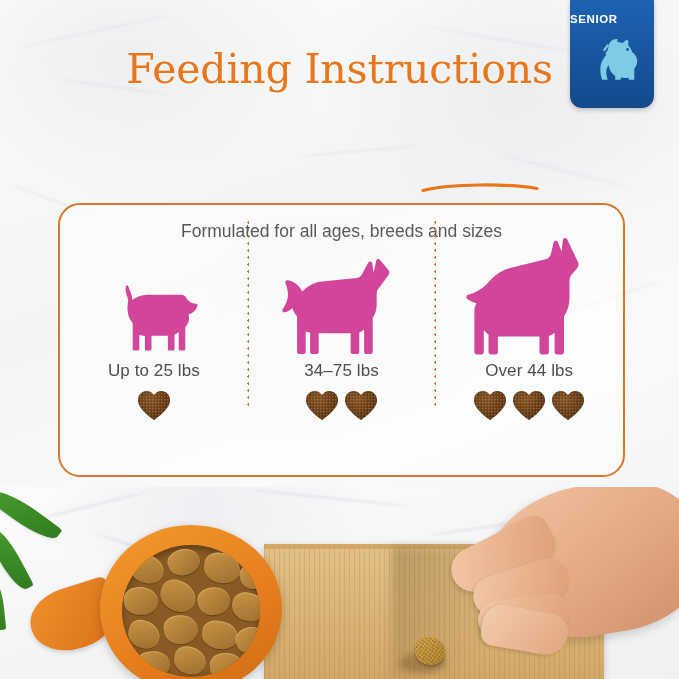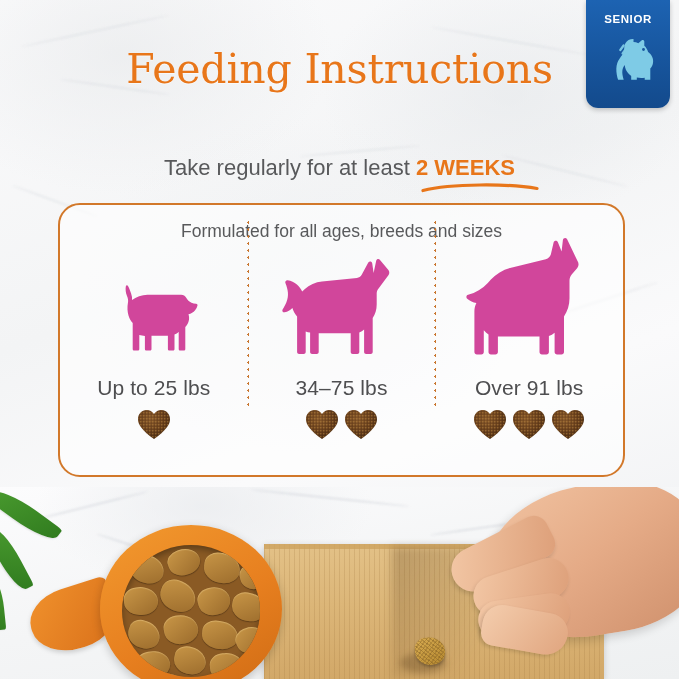--- a/index.html
+++ b/index.html
@@ -21,25 +21,25 @@
   .v1{left:20px;top:30px;width:150px;height:2px;transform:rotate(-12deg);}
   .v2{left:60px;top:86px;width:110px;height:1.6px;transform:rotate(8deg);}
   .v3{left:430px;top:40px;width:160px;height:2px;transform:rotate(10deg);}
   .v4{left:300px;top:150px;width:120px;height:1.5px;transform:rotate(-5deg);}
   .v5{left:500px;top:170px;width:130px;height:1.8px;transform:rotate(14deg);}
   .v6{left:10px;top:200px;width:90px;height:1.5px;transform:rotate(20deg);}
   .v7{left:540px;top:300px;width:120px;height:1.6px;transform:rotate(-18deg);}
 
   
   .badge{
-    position:absolute;left:586px;top:0;width:84px;height:108px;
+    position:absolute;left:570px;top:0;width:84px;height:108px;
     background:linear-gradient(180deg,#1d63b2 0%,#17559d 55%,#134a8c 100%);
     border-bottom-left-radius:12px;border-bottom-right-radius:12px;
     box-shadow:0 2px 5px rgba(0,0,0,.22);
-    text-align:center;
+    text-align:left;
   }
   .badge-label{
     display:block;color:#fff;font-weight:bold;font-size:11.5px;
     letter-spacing:.6px;padding-top:13px;font-family:"Liberation Sans",sans-serif;
   }
   .badge-dog{position:absolute;left:50%;top:33px;transform:translateX(-50%);}
 
   
   .title{
     position:absolute;left:0;right:0;top:49px;text-align:center;
@@ -67,21 +67,21 @@
     border:2px solid #D2782A;border-radius:22px;background:rgba(255,255,255,.60);
   }
   .card-header{
     position:absolute;left:0;right:0;top:16px;text-align:center;
     color:#58595b;font-size:17.5px;
   }
   .cols{position:absolute;left:0;top:44px;width:563px;height:220px;display:flex;}
   .col{flex:1;position:relative;display:flex;flex-direction:column;align-items:center;}
   .col .dogwrap{height:112px;display:flex;align-items:flex-end;justify-content:center;}
   .col .sizelabel{
-    margin-top:15px;color:#4e4e50;font-size:21px;letter-spacing:.1px;
+    margin-top:0;color:#4e4e50;font-size:17px;letter-spacing:.1px;
   }
   .kibbles{margin-top:9px;display:flex;gap:5px;align-items:center;justify-content:center;}
   .divider{
     position:absolute;top:14px;width:2px;height:190px;
     background-image:radial-gradient(circle, #C9762F 0 1.1px, rgba(0,0,0,0) 1.4px);
     background-size:3px 7px;background-repeat:repeat-y;
   }
   .d1{left:187px;} .d2{left:374px;}
 
   
@@ -190,23 +190,20 @@
           <path d="M33 6c-3.2 0-6.1 1.5-7.6 4.2-1 1.8-1.2 3.9-1.2 6.1 0 2.1-.4 3.6-1.6 5.2-2.2 2.9-4.2 5.4-5.3 8.6-1.2 3.5-1.2 7.5-.5 11.6.3 1.9.8 3.6 1.3 5h5.6c-.5-1.6-1-3.3-1.2-5-.4-2.7-.2-5.2.7-7.2.4-.9.9-1.7 1.5-2.4.3 3.5 1.8 6.6 4.2 9 .7.7 1.5 1.3 2.3 1.8v3.8h5.6v-2.1c1.4.3 2.9.4 4.4.4 1.2 0 2.4-.1 3.5-.3v2h5.6V35.5c1.3-1.4 2.2-3.1 2.6-5 .5-2.3.2-4.7-.8-6.8-.9-1.9-2.3-3.5-4-4.6-.6-2.5-1.9-4.7-3.8-6.4V8.5c0-1.3-1.5-2-2.5-1.2l-3.5 2.9c-1.5-.6-3.1-1-4.8-1.1V6z"></path>
           <path d="M27 14.5c-.6-.4-1.3-.3-1.7.3l-3.6 5c-.4.6-.3 1.3.3 1.7.6.4 1.3.3 1.7-.3l3.6-5c.4-.6.3-1.3-.3-1.7z" opacity=".95"></path>
           <path d="M24.2 11.6c-.6-.4-1.3-.3-1.7.3l-3.1 4.3c-.4.6-.3 1.3.3 1.7.6.4 1.3.3 1.7-.3l3.1-4.3c.4-.6.3-1.3-.3-1.7z" opacity=".95"></path>
         </g>
         <circle cx="43.5" cy="16.5" r="1.4" fill="#17559d"></circle>
       </svg>
     </span>
   </div>
 
   <div class="title">Feeding Instructions</div>
-  <div class="tagline">
-    <span>Take regularly for at least </span><span class="hl">2 WEEKS</span>
-  </div>
   <svg class="swoosh" viewBox="0 0 118 11">
     <path d="M2 8.5 C30 1.5, 88 1.5, 116 6.5" stroke="#E8761A" stroke-width="3.2" fill="none" stroke-linecap="round"></path>
   </svg>
 
   <div class="card">
     <div class="card-header">Formulated for all ages, breeds and sizes</div>
 
     <div class="divider d1"></div>
     <div class="divider d2"></div>
 
@@ -280,21 +277,21 @@
       </div>
 
       <div class="col">
         <div class="dogwrap">
           <span>
             <svg width="150" height="120" viewBox="0 0 150 120">
               <path fill="#D1469B" d="M113 2 c-1.1-1.8-3.9-1.2-4.1 .9 l-1.3 11.6 -3.8-9.4 c-.8-2-3.7-1.8-4.2 .3 l-2.6 11.4 c-.6 2.6-2.6 4.7-5.2 5.4 L56 31 c-7.3 2-13.9 6-19.1 11.6 l-3.1 3.3 c-5.3 5.7-12.1 9.8-19.7 11.8 -1.8 .5-2.3 2.8-.9 4 2.7 2.2 5.8 3.7 9.2 4.3 -1.3 2.6-2 5.5-2 8.5 V115 c0 1.4 1.1 2.5 2.5 2.5h4.4c1.4 0 2.5-1.1 2.5-2.5V93.2 c1.3 1.7 2.9 3.2 4.7 4.3 V115 c0 1.4 1.1 2.5 2.5 2.5h4.4c1.4 0 2.5-1.1 2.5-2.5V99.6 h41.6V115c0 1.4 1.1 2.5 2.5 2.5h4.4c1.4 0 2.5-1.1 2.5-2.5V99.1c2.1-.8 4-1.9 5.7-3.3 V115 c0 1.4 1.1 2.5 2.5 2.5h4.4c1.4 0 2.5-1.1 2.5-2.5V79.5 c3.5-5.2 5.5-11.5 5.5-18.2 V43.8 c0-2.4 .8-4.7 2.4-6.5 l5.2-6.1 c1.8-2.1 1.9-5.2 .3-7.4 L113 2z"></path>
             </svg>
           </span>
         </div>
-        <div class="sizelabel">Over 91 lbs</div>
+        <div class="sizelabel">Over 44 lbs</div>
         <div class="kibbles">
           <span class="kib">
             <svg width="34" height="31" viewBox="0 0 34 31">
               <defs>
                 <radialGradient id="kg3" cx="40%" cy="32%" r="72%">
                   <stop offset="0%" stop-color="#8a5a2a"></stop>
                     <stop offset="55%" stop-color="#6b411c"></stop>
                     <stop offset="100%" stop-color="#4a2c12"></stop>
                 </radialGradient>
                 <pattern id="kp3" width="3" height="3" patternUnits="userSpaceOnUse">

